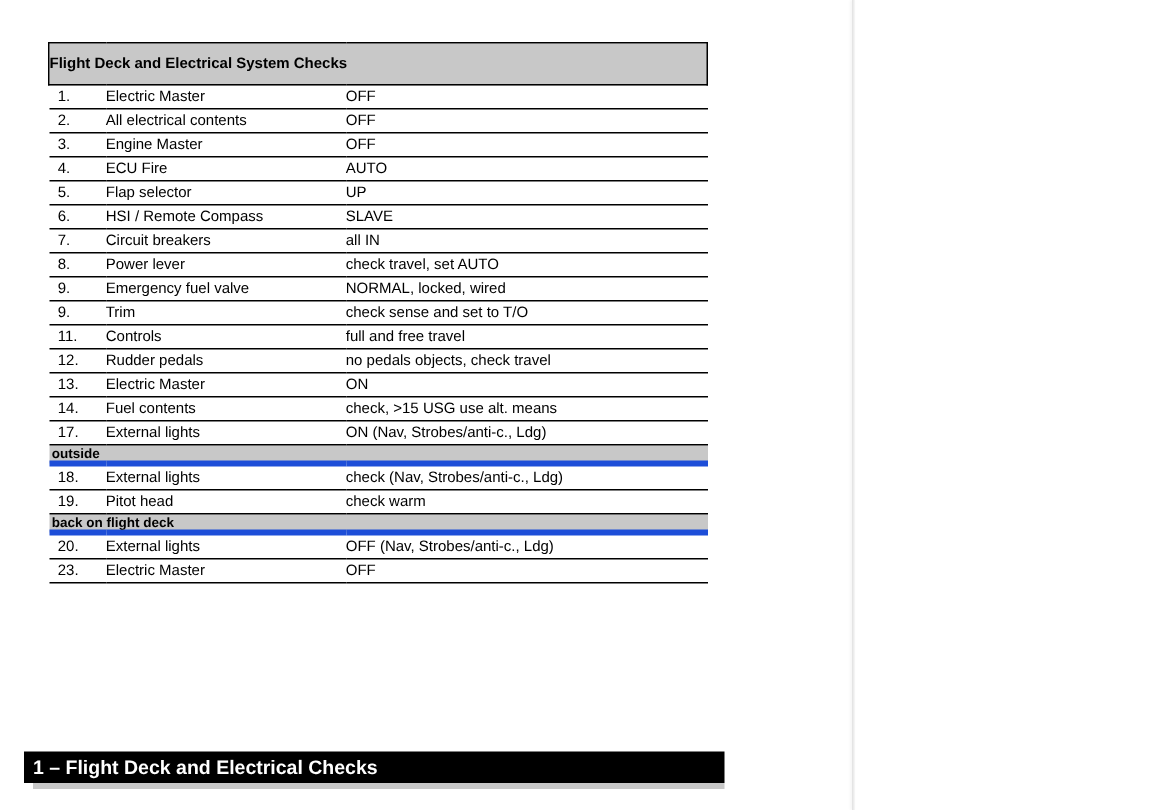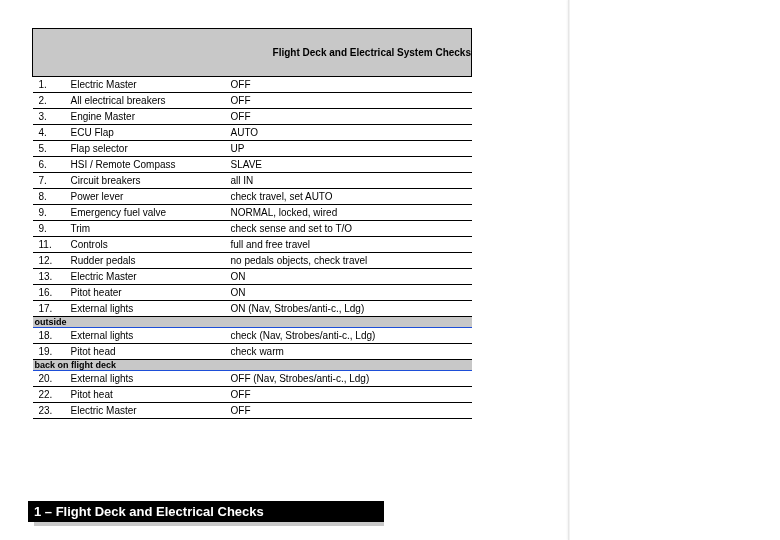--- a/index.html
+++ b/index.html
@@ -16,46 +16,46 @@
   .page {
     padding: 28px 32px 0 32px;
   }
   .check-table {
     width: 440px;
     border-collapse: collapse;
   }
   .title-row td {
     background: #c8c8c8;
     border: 1px solid #000;
-    text-align: right;
+    text-align: left;
     font-weight: bold;
     font-size: 10px;
-    padding: 18px 0;
+    padding: 8px 0;
   }
   .item-row td {
     border-bottom: 1px solid #000;
     padding: 2px 2px 2px 0;
     vertical-align: top;
     font-size: 10px;
   }
   .col-num { width: 38px; padding-left: 6px !important; }
   .col-item { width: 160px; }
   .col-val { }
   .section-row td {
     background: #c8c8c8;
     font-weight: bold;
     font-size: 9px;
     padding: 0 2px;
-    border-bottom: 1px solid #1d4ed8;
+    border-bottom: 4px solid #1d4ed8;
   }
   .footer {
     position: absolute;
-    left: 28px;
+    left: 16px;
     bottom: 14px;
-    width: 356px;
+    width: 467px;
   }
   .footer-bar {
     background: #000;
     color: #fff;
     font-weight: bold;
     font-size: 13px;
     padding: 3px 6px;
   }
   .footer-shadow {
     height: 4px;
@@ -83,31 +83,31 @@
     </tr>
     </tbody>
       <tbody id="tb-main">
         <tr class="item-row">
           <td class="col-num">1.</td>
           <td class="col-item">Electric Master</td>
           <td class="col-val">OFF</td>
         </tr>
         <tr class="item-row">
           <td class="col-num">2.</td>
-          <td class="col-item">All electrical breakers</td>
+          <td class="col-item">All electrical contents</td>
           <td class="col-val">OFF</td>
         </tr>
         <tr class="item-row">
           <td class="col-num">3.</td>
           <td class="col-item">Engine Master</td>
           <td class="col-val">OFF</td>
         </tr>
         <tr class="item-row">
           <td class="col-num">4.</td>
-          <td class="col-item">ECU Flap</td>
+          <td class="col-item">ECU Fire</td>
           <td class="col-val">AUTO</td>
         </tr>
         <tr class="item-row">
           <td class="col-num">5.</td>
           <td class="col-item">Flap selector</td>
           <td class="col-val">UP</td>
         </tr>
         <tr class="item-row">
           <td class="col-num">6.</td>
           <td class="col-item">HSI / Remote Compass</td>
@@ -142,23 +142,23 @@
           <td class="col-num">12.</td>
           <td class="col-item">Rudder pedals</td>
           <td class="col-val">no pedals objects, check travel</td>
         </tr>
         <tr class="item-row">
           <td class="col-num">13.</td>
           <td class="col-item">Electric Master</td>
           <td class="col-val">ON</td>
         </tr>
         <tr class="item-row">
-          <td class="col-num">16.</td>
-          <td class="col-item">Pitot heater</td>
-          <td class="col-val">ON</td>
+          <td class="col-num">14.</td>
+          <td class="col-item">Fuel contents</td>
+          <td class="col-val">check, &gt;15 USG use alt. means</td>
         </tr>
         <tr class="item-row">
           <td class="col-num">17.</td>
           <td class="col-item">External lights</td>
           <td class="col-val">ON (Nav, Strobes/anti-c., Ldg)</td>
         </tr>
       </tbody>
     <tbody>
         <tr class="section-row">
       <td colspan="3">outside</td>
@@ -181,25 +181,20 @@
       <td colspan="3">back on flight deck</td>
     </tr>
     </tbody>
       <tbody id="tb-back">
         <tr class="item-row">
           <td class="col-num">20.</td>
           <td class="col-item">External lights</td>
           <td class="col-val">OFF (Nav, Strobes/anti-c., Ldg)</td>
         </tr>
         <tr class="item-row">
-          <td class="col-num">22.</td>
-          <td class="col-item">Pitot heat</td>
-          <td class="col-val">OFF</td>
-        </tr>
-        <tr class="item-row">
           <td class="col-num">23.</td>
           <td class="col-item">Electric Master</td>
           <td class="col-val">OFF</td>
         </tr>
       </tbody>
   </table>
 </div>
 
 <div class="footer">
   <div class="footer-bar">1 – Flight Deck and Electrical Checks</div>

